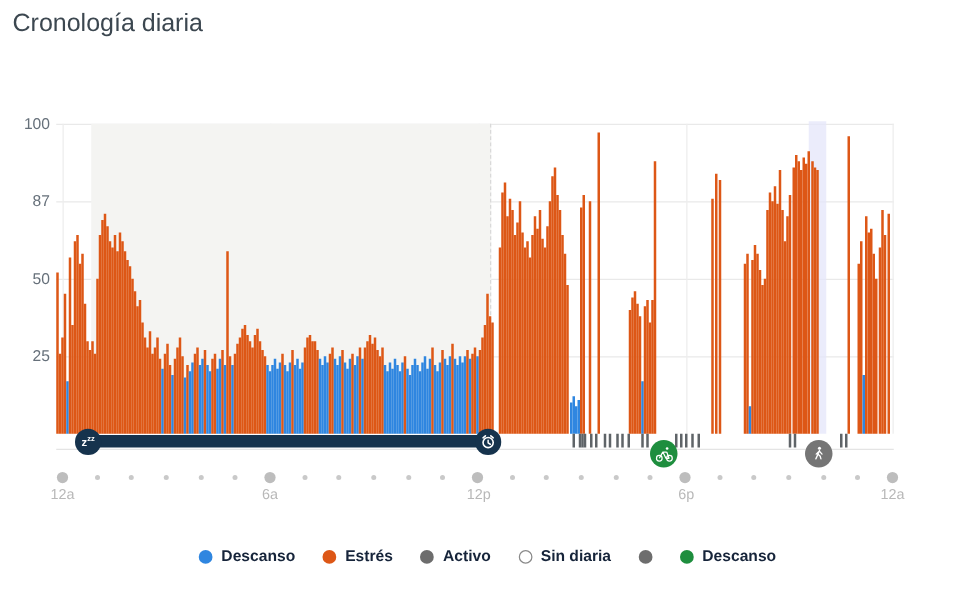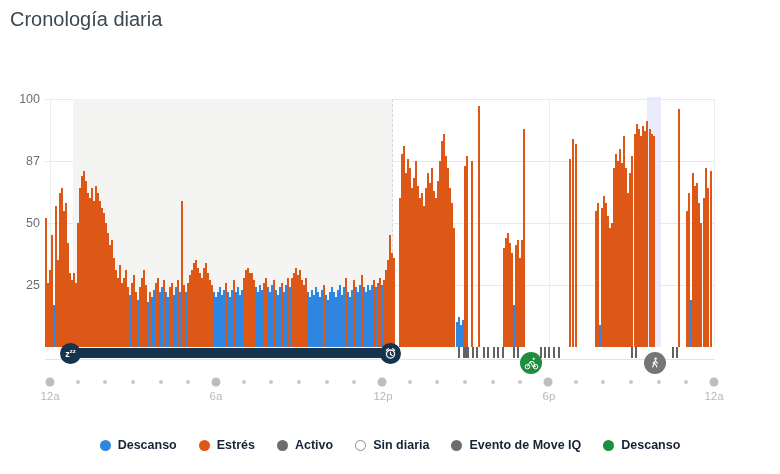--- a/index.html
+++ b/index.html
@@ -446,20 +446,19 @@
     <span class="li">
         <span class="sw gray"></span>
         <span>Activo</span>
       </span>
     <span class="li">
         <span class="sw nodata"></span>
         <span>Sin diaria</span>
       </span>
     <span class="li">
         <span class="sw gray"></span>
-        <span>Evento de Move IQ</span>
       </span>
     <span class="li">
         <span class="sw green"></span>
         <span>Descanso</span>
       </span>
   </div>
 </div>
 
 </body></html>

